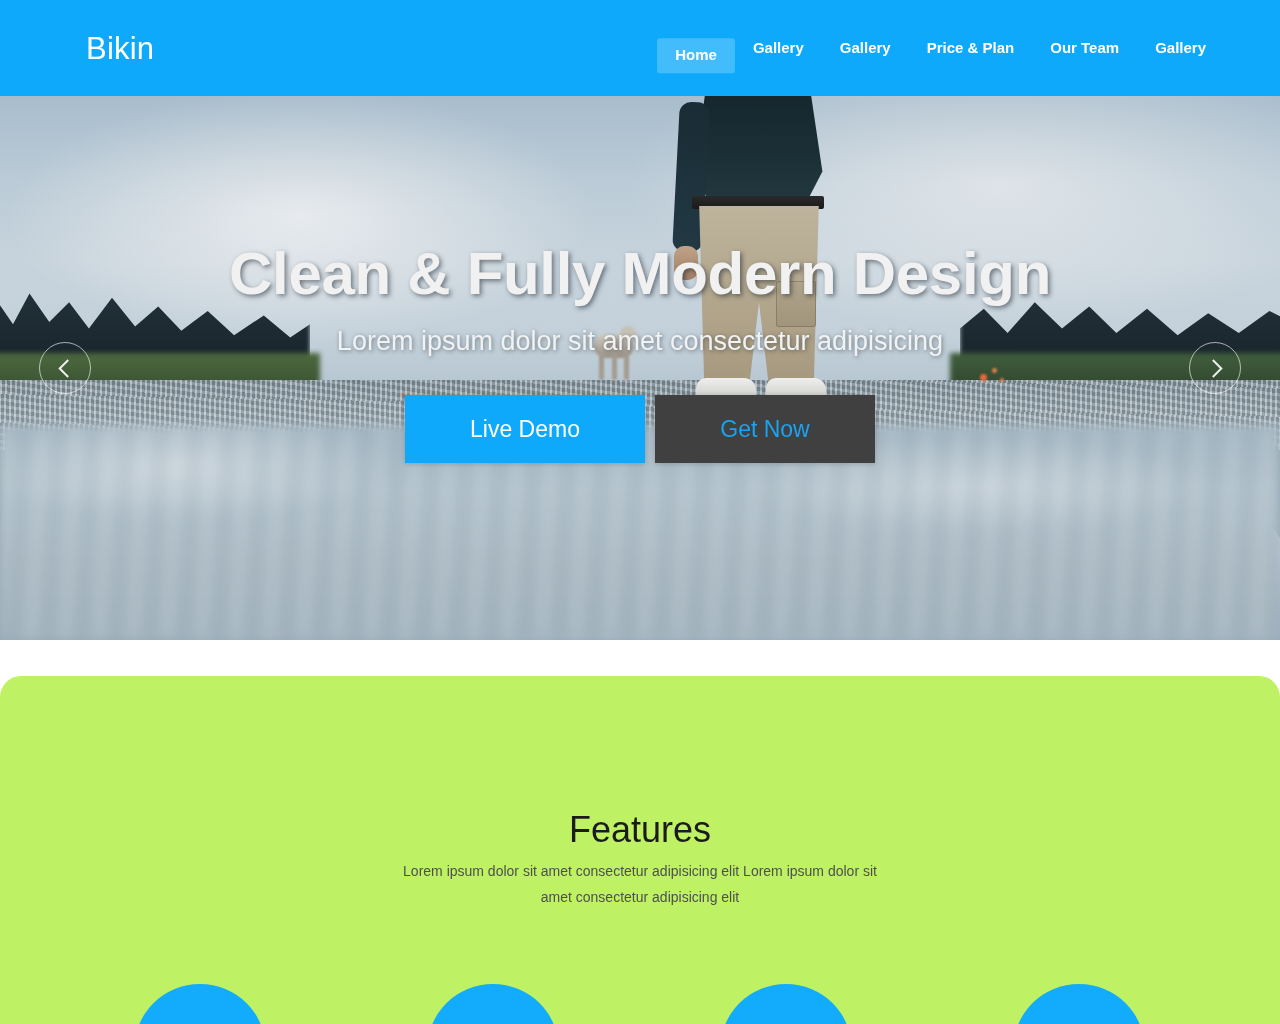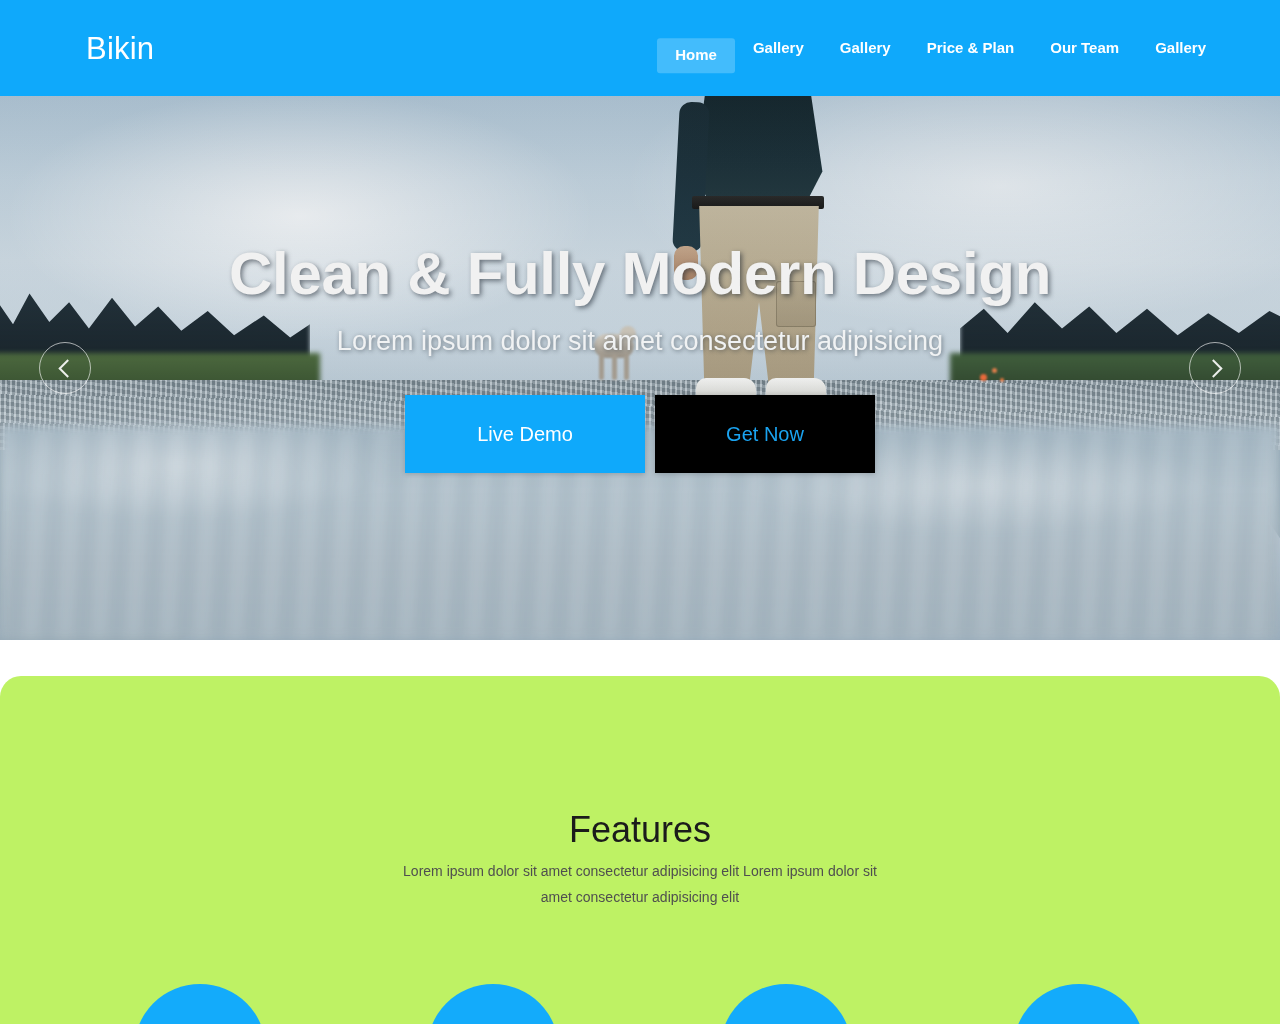--- a/index.html
+++ b/index.html
@@ -192,30 +192,30 @@
   }
   #hero-subtitle{
     margin-top:20px;
     font-size:27px; font-weight:400; color:#f0f2f3;
     line-height:1.2;
     text-shadow:1px 1px 4px rgba(20,30,40,.5);
     white-space:nowrap;
   }
   #hero-actions{ margin-top:38px; display:flex; gap:10px; }
   .hero-btn{
-    width:238px; height:78px;
+    width:238px; height:68px;
     display:flex; align-items:center; justify-content:center;
-    font-size:20px; font-weight:400;
+    font-size:23px; font-weight:400;
     border:none; cursor:pointer;
     box-shadow:0 1px 5px rgba(0,0,0,.18);
     font-family:"Liberation Sans", sans-serif;
     text-align:center;
   }
   #btn-live-demo{ background:#0fa9fb; color:#ffffff; width:240px; }
-  #btn-get-now{ background:#000000; color:#1aa3f0; width:220px; }
+  #btn-get-now{ background:#404040; color:#1aa3f0; width:220px; }
 
   .carousel-arrow{
     position:absolute; top:50%; transform:translateY(-50%);
     width:52px; height:52px; border-radius:50%;
     border:1px solid rgba(255,255,255,.62);
     display:flex; align-items:center; justify-content:center;
     cursor:pointer; z-index:8; background:transparent;
   }
   #carousel-prev{ left:39px; }
   #carousel-next{ right:39px; }

